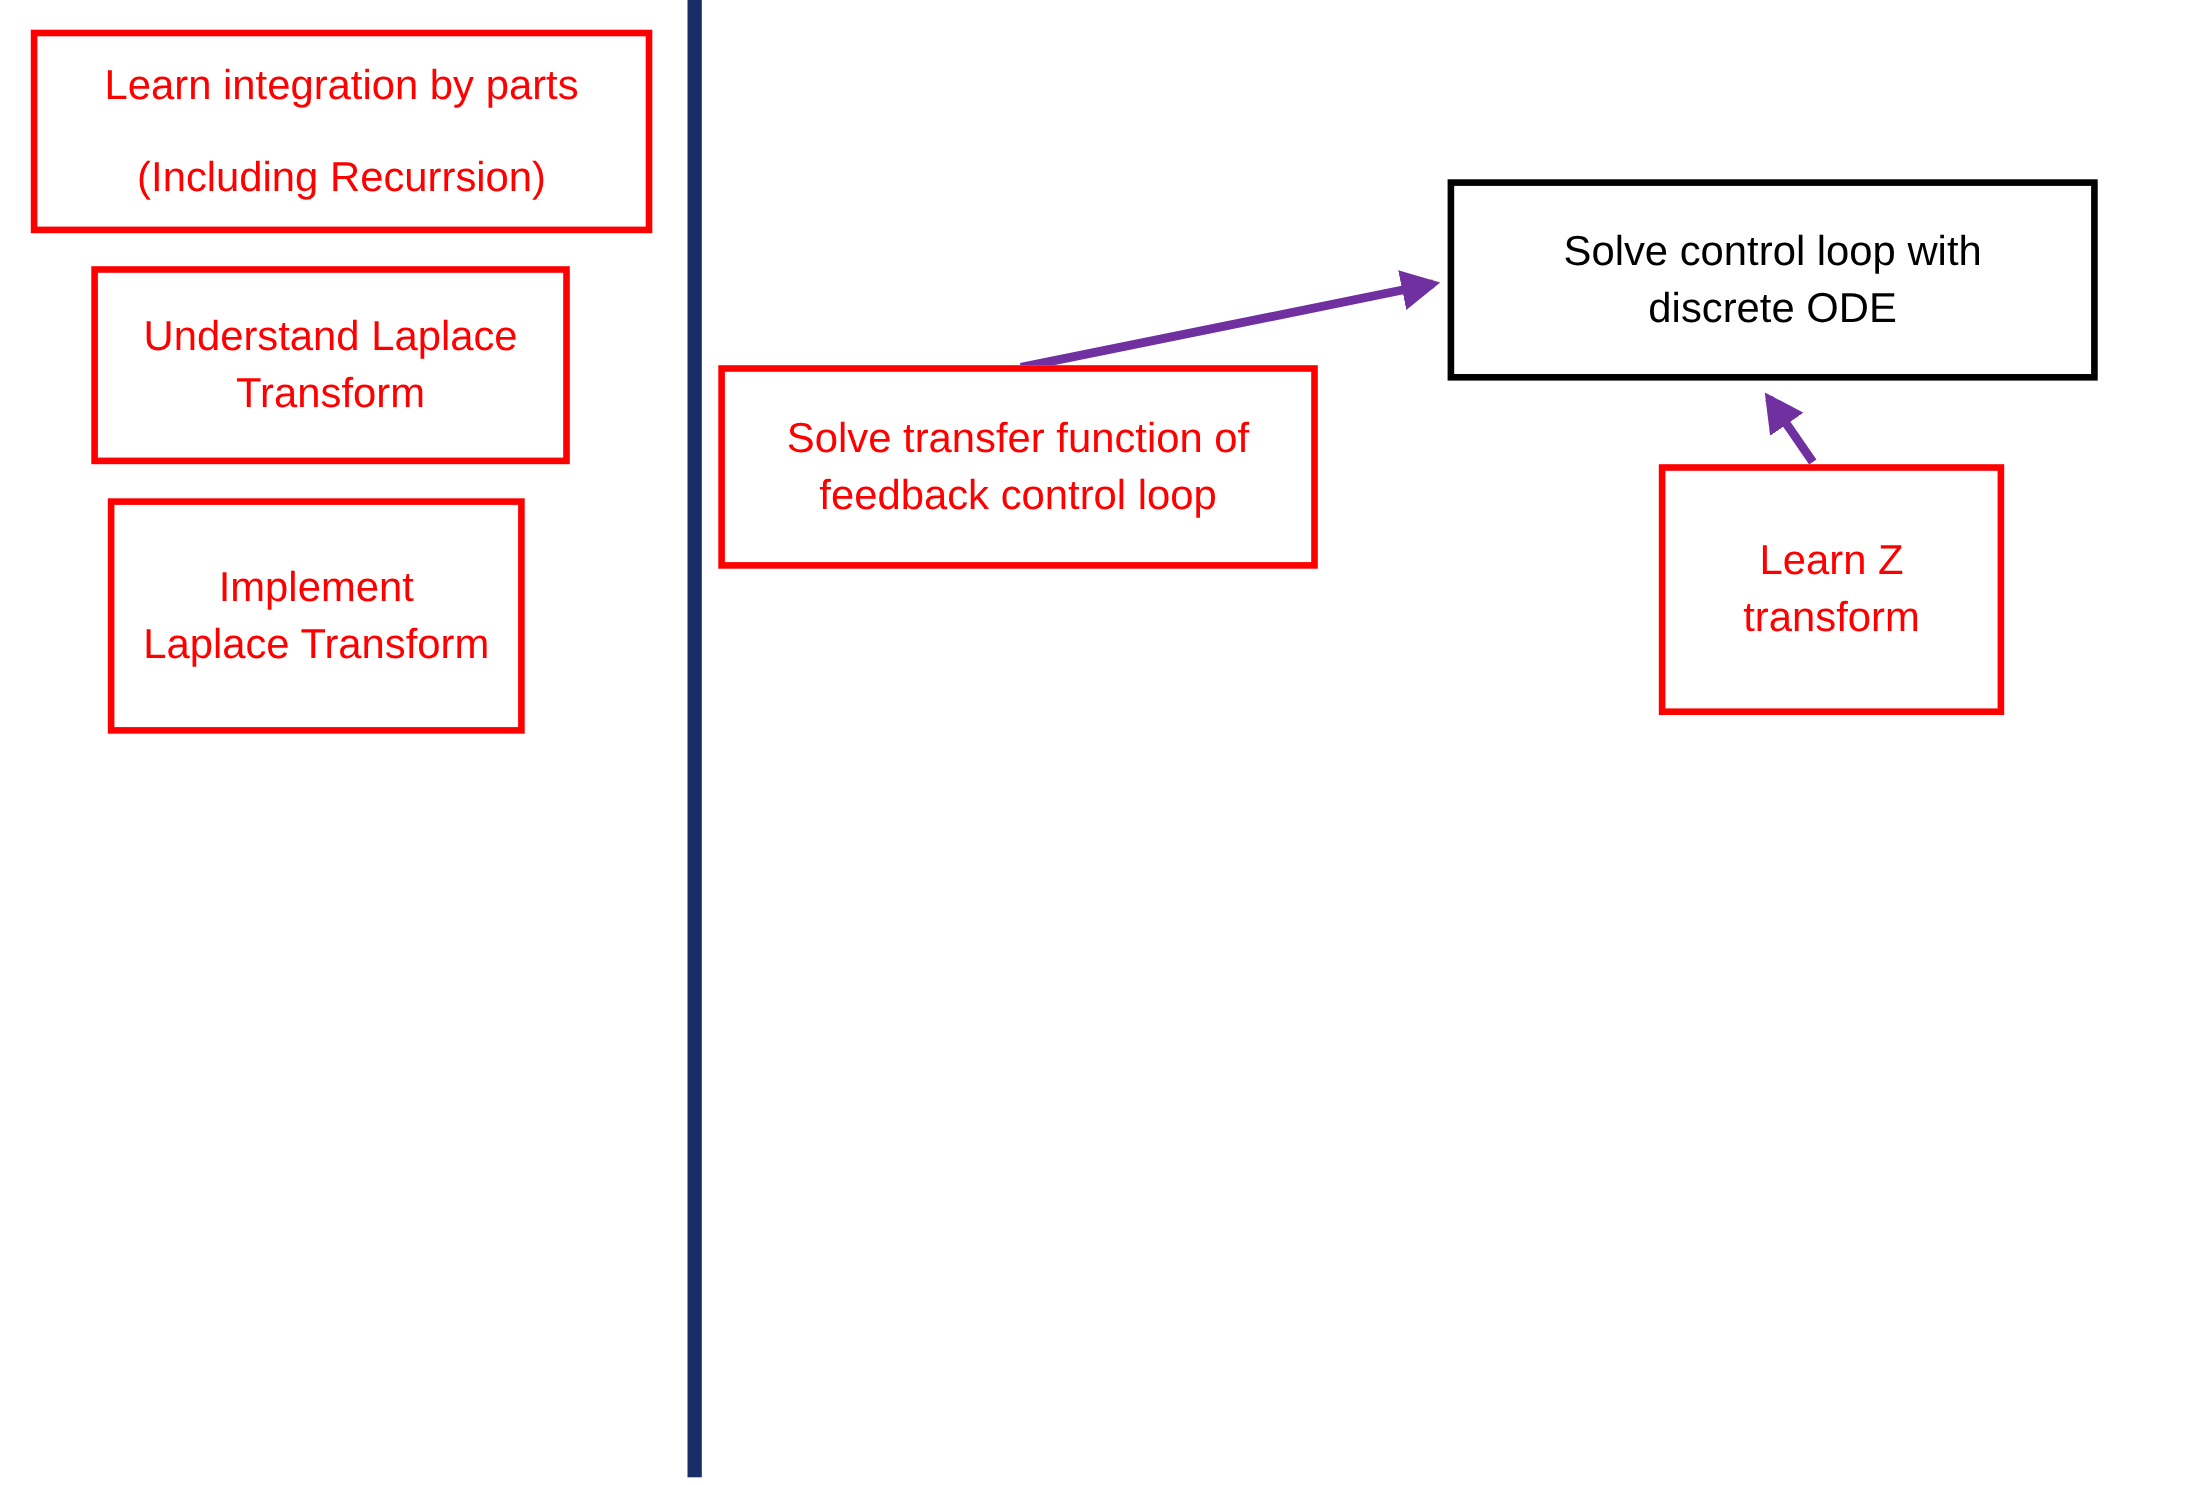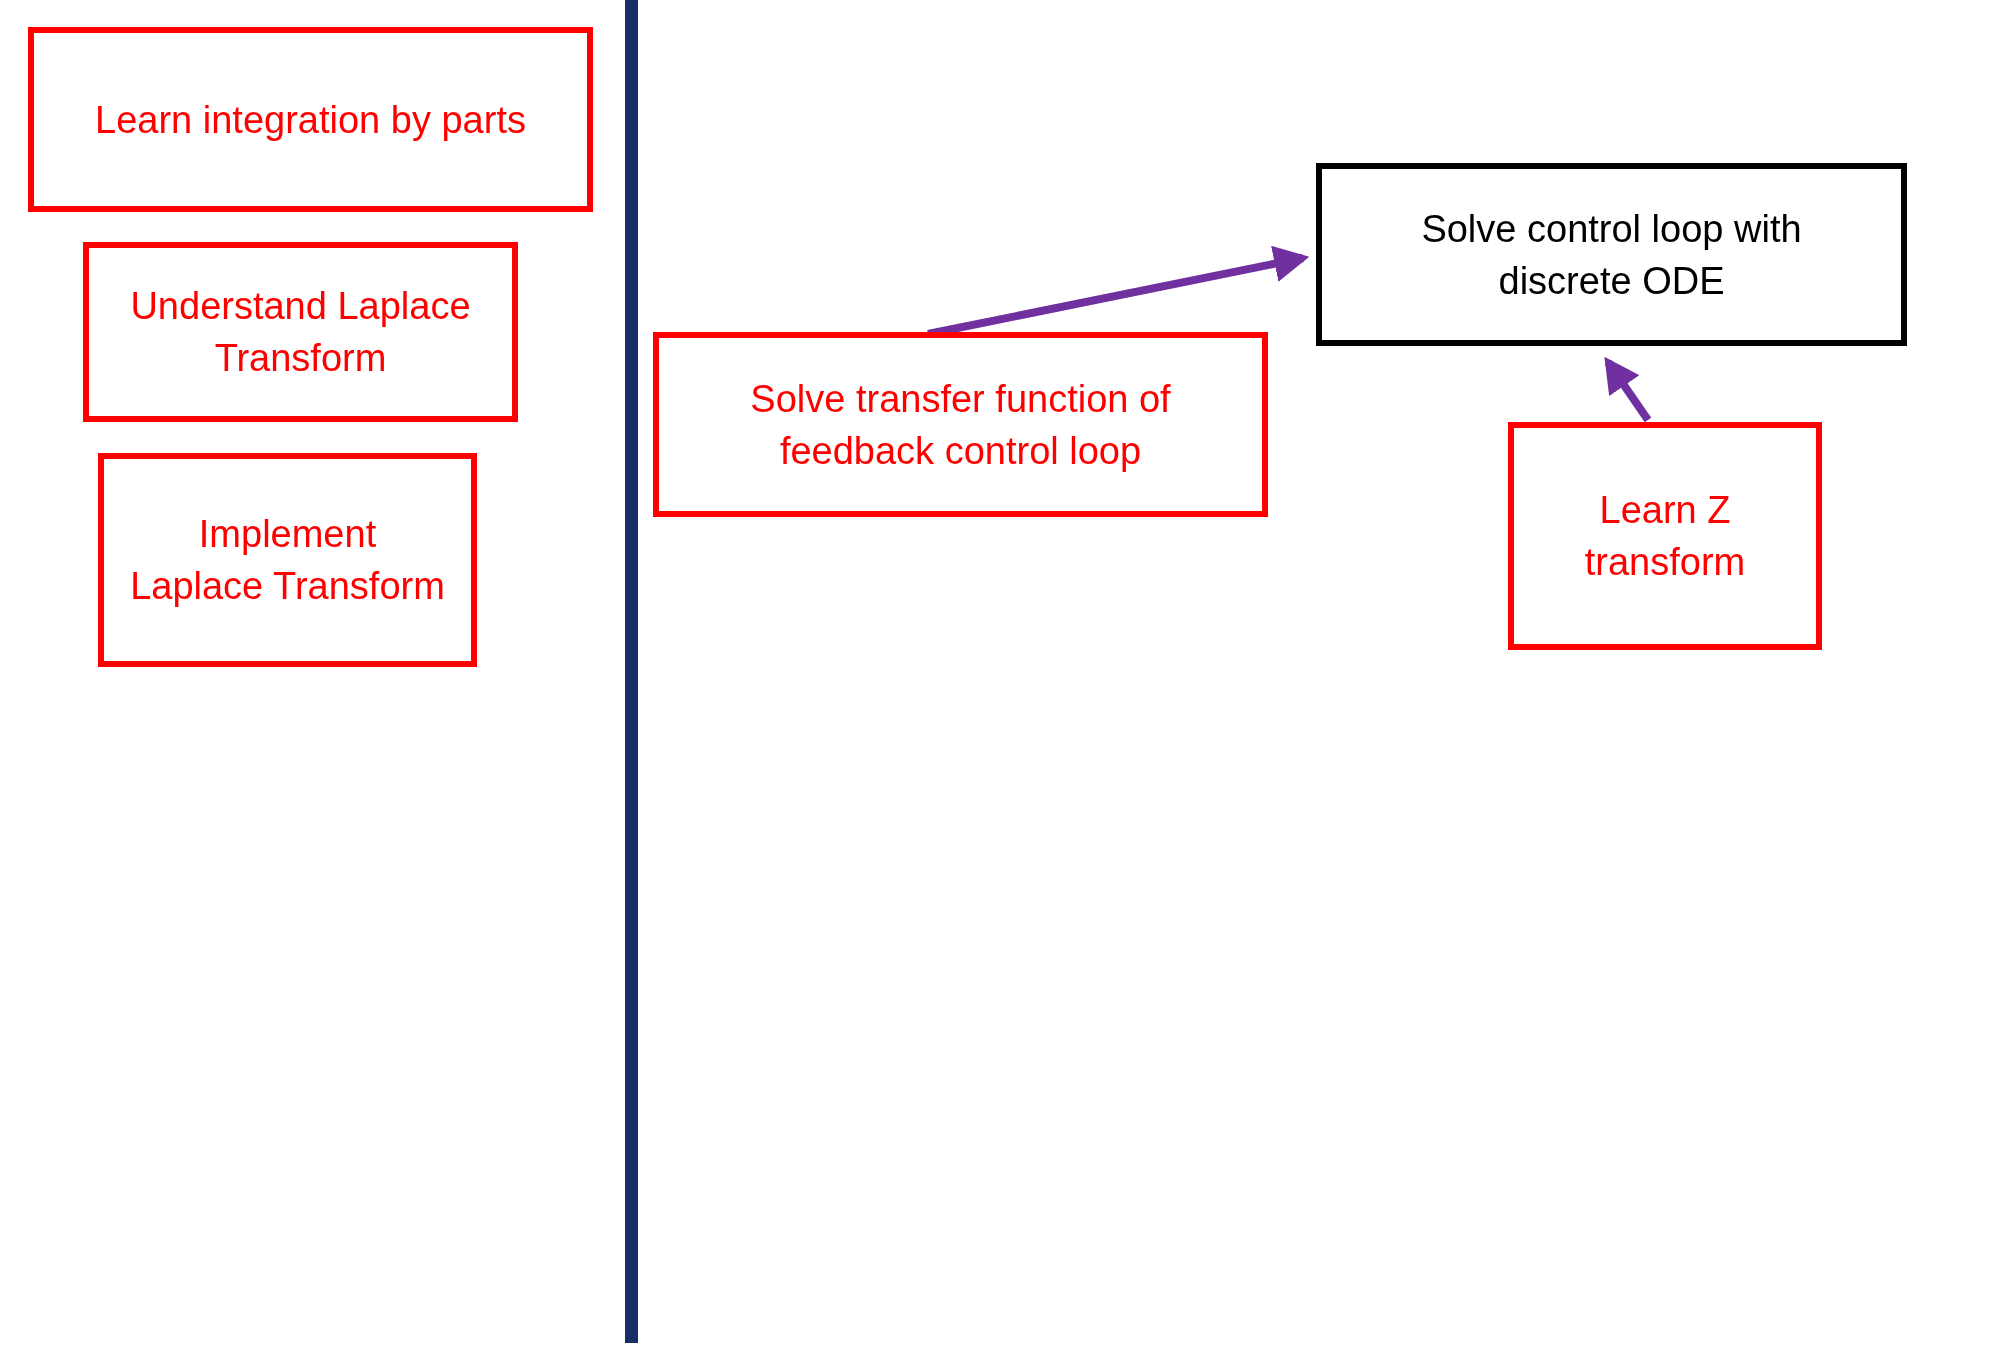--- a/index.html
+++ b/index.html
@@ -54,21 +54,21 @@
     border: 6px solid var(--red, #ff0000);
     color: var(--red, #ff0000);
   }
   .node.black {
     border: 6px solid var(--black, #000000);
     color: var(--black, #000000);
   }
   .n-integration { left: 28px;   top: 27px;  width: 565px; height: 185px; gap: 32px; }
   .n-understand  { left: 83px;   top: 242px; width: 435px; height: 180px; }
   .n-implement   { left: 98px;   top: 453px; width: 379px; height: 214px; }
-  .n-transfer    { left: 653px;  top: 332px; width: 615px; height: 185px; }
+  .n-transfer    { left: 653px;  top: 332px; width: 545px; height: 185px; }
   .n-ode         { left: 1316px; top: 163px; width: 591px; height: 183px; }
   .n-z           { left: 1508px; top: 422px; width: 314px; height: 228px; }
 </style>
 </head>
 <body>
 
 <div class="canvas">
 
   <div class="divider"></div>
 
@@ -77,20 +77,21 @@
       <marker id="ah" markerWidth="5" markerHeight="4.6" refX="3.6" refY="2.3" orient="auto" markerUnits="strokeWidth">
         <path class="head" d="M0,0 L4.4,2.3 L0,4.6 z"></path>
       </marker>
     </defs>
     <line marker-end="url(#ah)" x1="928" y1="334" x2="1303" y2="258"></line>
     <line marker-end="url(#ah)" x1="1648" y1="420" x2="1608" y2="362"></line>
   </svg>
 
   <div class="node red n-integration">
     <span>Learn integration by parts</span>
+    <span>(Including Recurrsion)</span>
   </div>
 
   <div class="node red n-understand">
     <span>Understand Laplace</span>
     <span>Transform</span>
   </div>
 
   <div class="node red n-implement">
     <span>Implement</span>
     <span>Laplace Transform</span>

